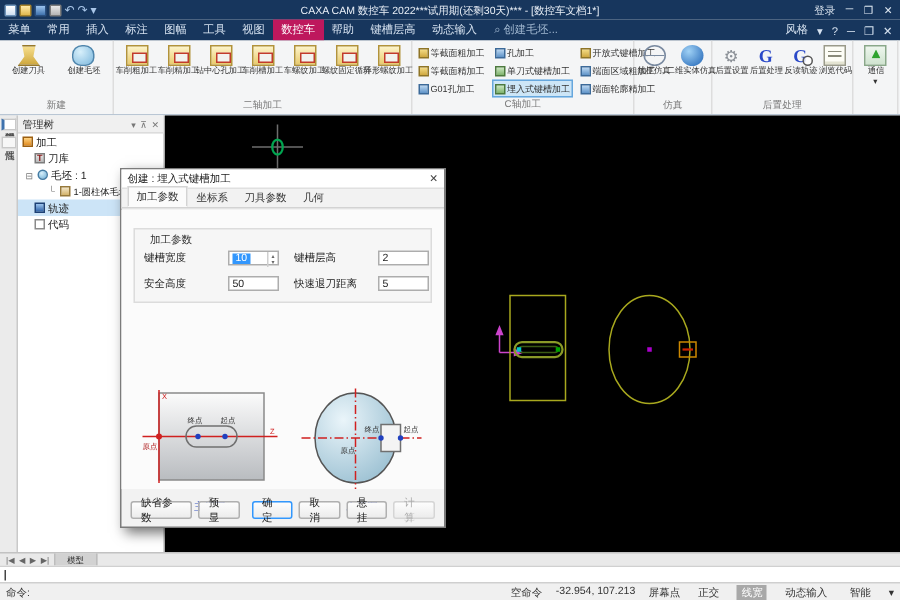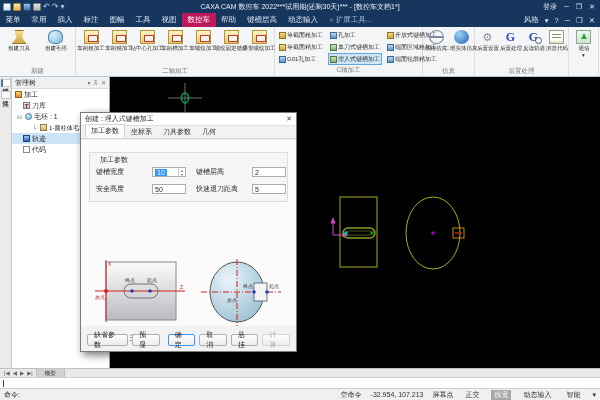--- a/index.html
+++ b/index.html
@@ -140,21 +140,21 @@
   <div class="mtab">标注</div>
   <div class="mtab">图幅</div>
   <div class="mtab">工具</div>
   <div class="mtab">视图</div>
   <div class="mtab active">数控车</div>
   <div class="mtab">帮助</div>
   <div class="mtab">键槽层高</div>
   <div class="mtab">动态输入</div>
   <div class="msearch">
     <span>⌕</span>
-    <span>扩展工具...</span>
+    <span>创建毛坯...</span>
   </div>
   <div class="mb-right">
     <span>风格</span>
     <span>▾</span>
     <span>?</span>
     <span>─</span>
     <span>❐</span>
     <span>✕</span>
   </div>
 </div>

